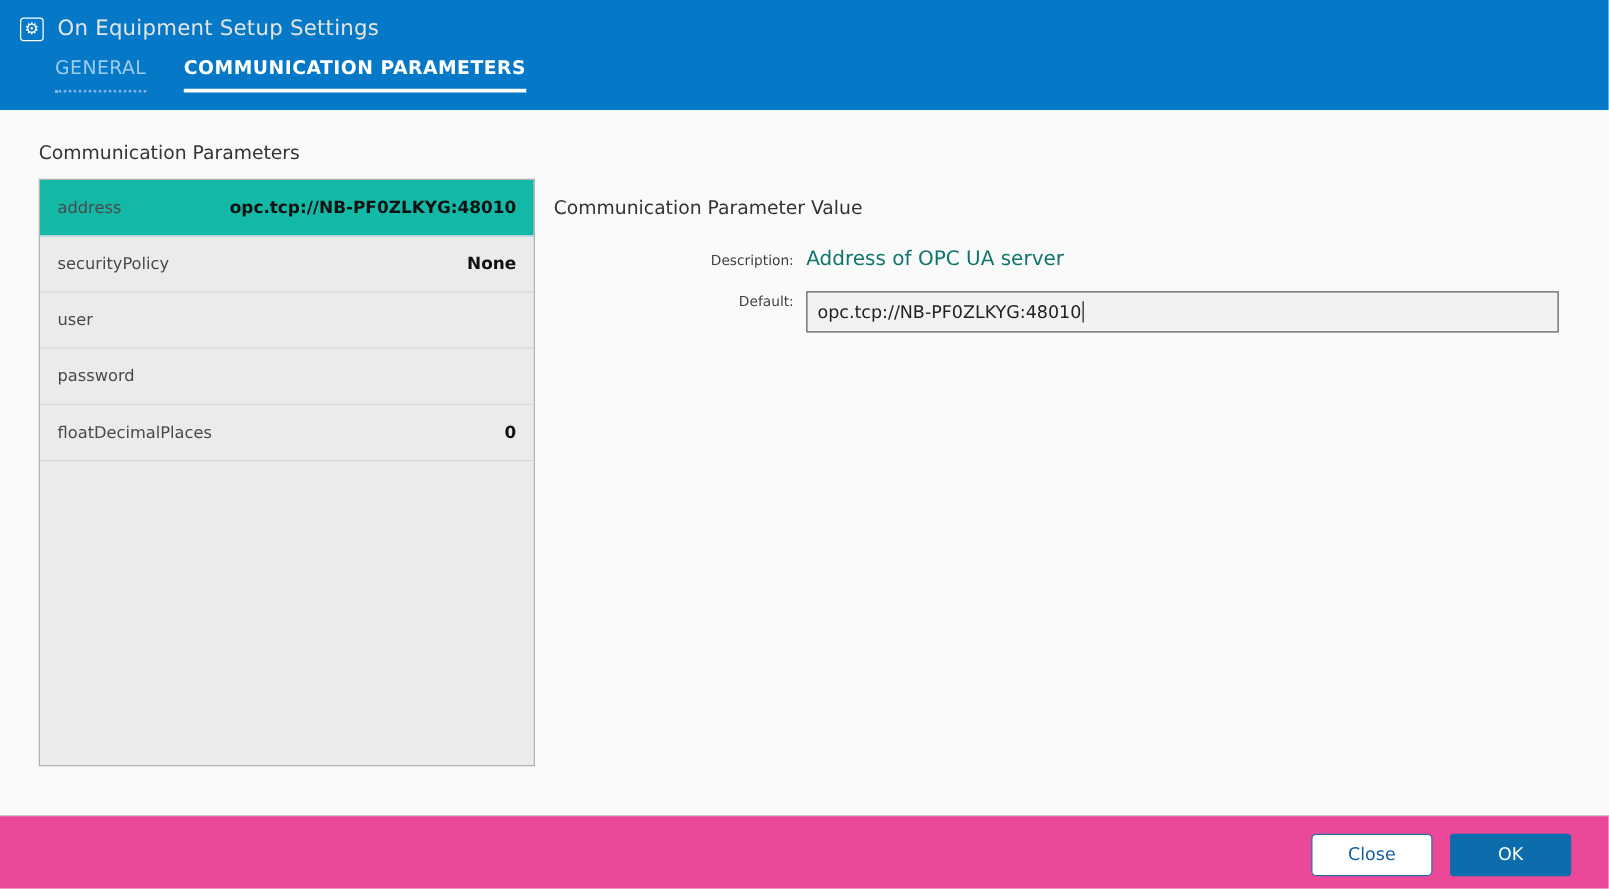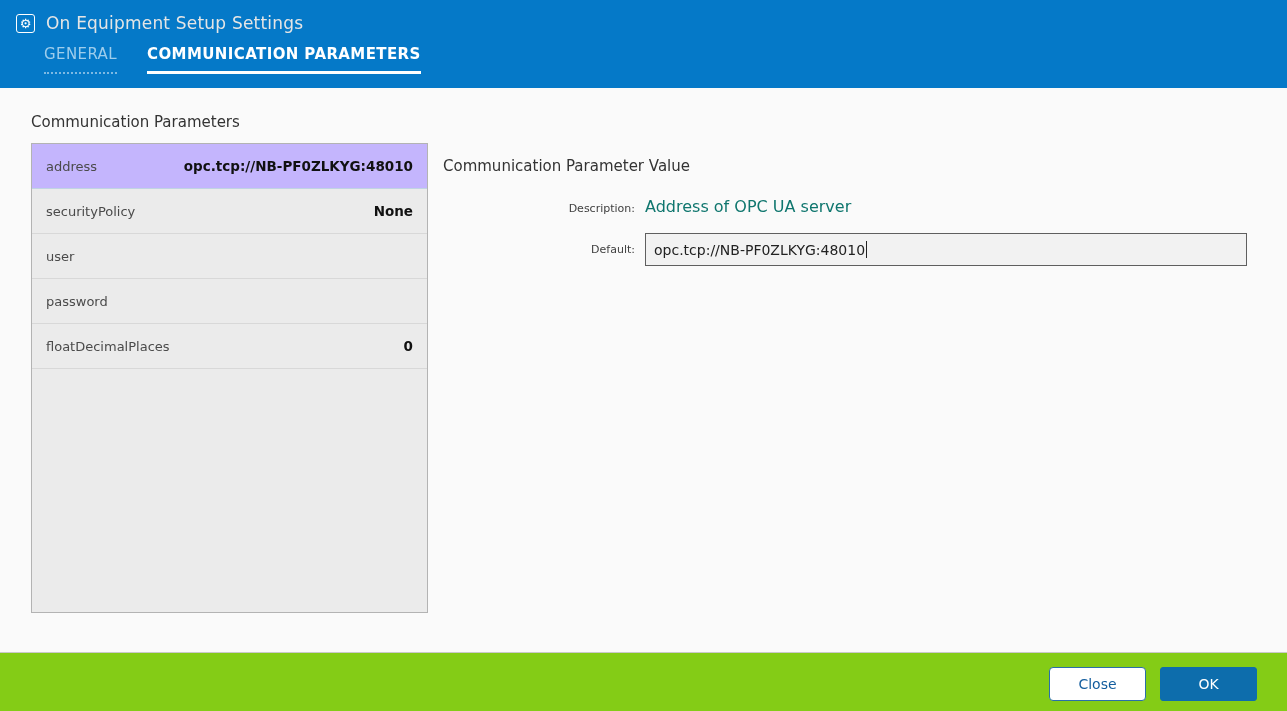--- a/index.html
+++ b/index.html
@@ -62,32 +62,32 @@
     overflow: hidden;
   }
   .param-row {
     height: 45px;
     display: flex; align-items: center; justify-content: space-between;
     padding: 0 14px;
     border-bottom: 1px solid #d8d8d8;
     cursor: pointer;
   }
   .param-row.selected {
-    background: #c4b5fd;
+    background: #14b8a6;
     border-bottom: 1px solid #c0d3e3;
   }
   .param-name { font-size: 13px; color: #4a4a4a; }
   .param-value { font-size: 13.5px; color: #111111; font-weight: 700; }
 
   
   .right-panel { position: absolute; left: 443px; top: 113px; width: 814px; }
   .right-panel .panel-heading { margin-bottom: 23px; margin-top: 44px; }
   .field-row { display: flex; margin-bottom: 16px; }
   .field-row.desc { align-items: baseline; margin-bottom: 15px; }
-  .field-row.default { align-items: center; }
+  .field-row.default { align-items: flex-start; }
   .field-label {
     width: 202px; flex: 0 0 202px;
     text-align: right; padding-right: 10px;
     font-size: 11px; color: #404040; line-height: 18px;
   }
   .field-value { font-size: 16px; color: #0f766e; line-height: 18px; text-align: center; }
   .text-input {
     width: 602px; height: 33px;
     border: 1px solid #5f5f5f;
     background: #f2f2f2;
@@ -100,21 +100,21 @@
   .caret {
     display: inline-block; width: 1px; height: 17px;
     background: #222222; margin-left: 1px;
     animation: blink 1.1s steps(1) infinite;
   }
   @keyframes blink { 0%,60% {opacity:1;} 61%,100% {opacity:0;} }
 
   
   .dialog-footer {
     position: absolute; left: 0; bottom: 0; width: 1287px; height: 59px;
-    background: #84cc16;
+    background: #ec4899;
     border-top: 1px solid #c9c9c9;
   }
   .btn {
     position: absolute; top: 14px;
     width: 97px; height: 34px;
     font-size: 14px;
     font-family: "DejaVu Sans", "Liberation Sans", sans-serif;
     display: flex; align-items: center; justify-content: center;
     cursor: pointer;
   }

